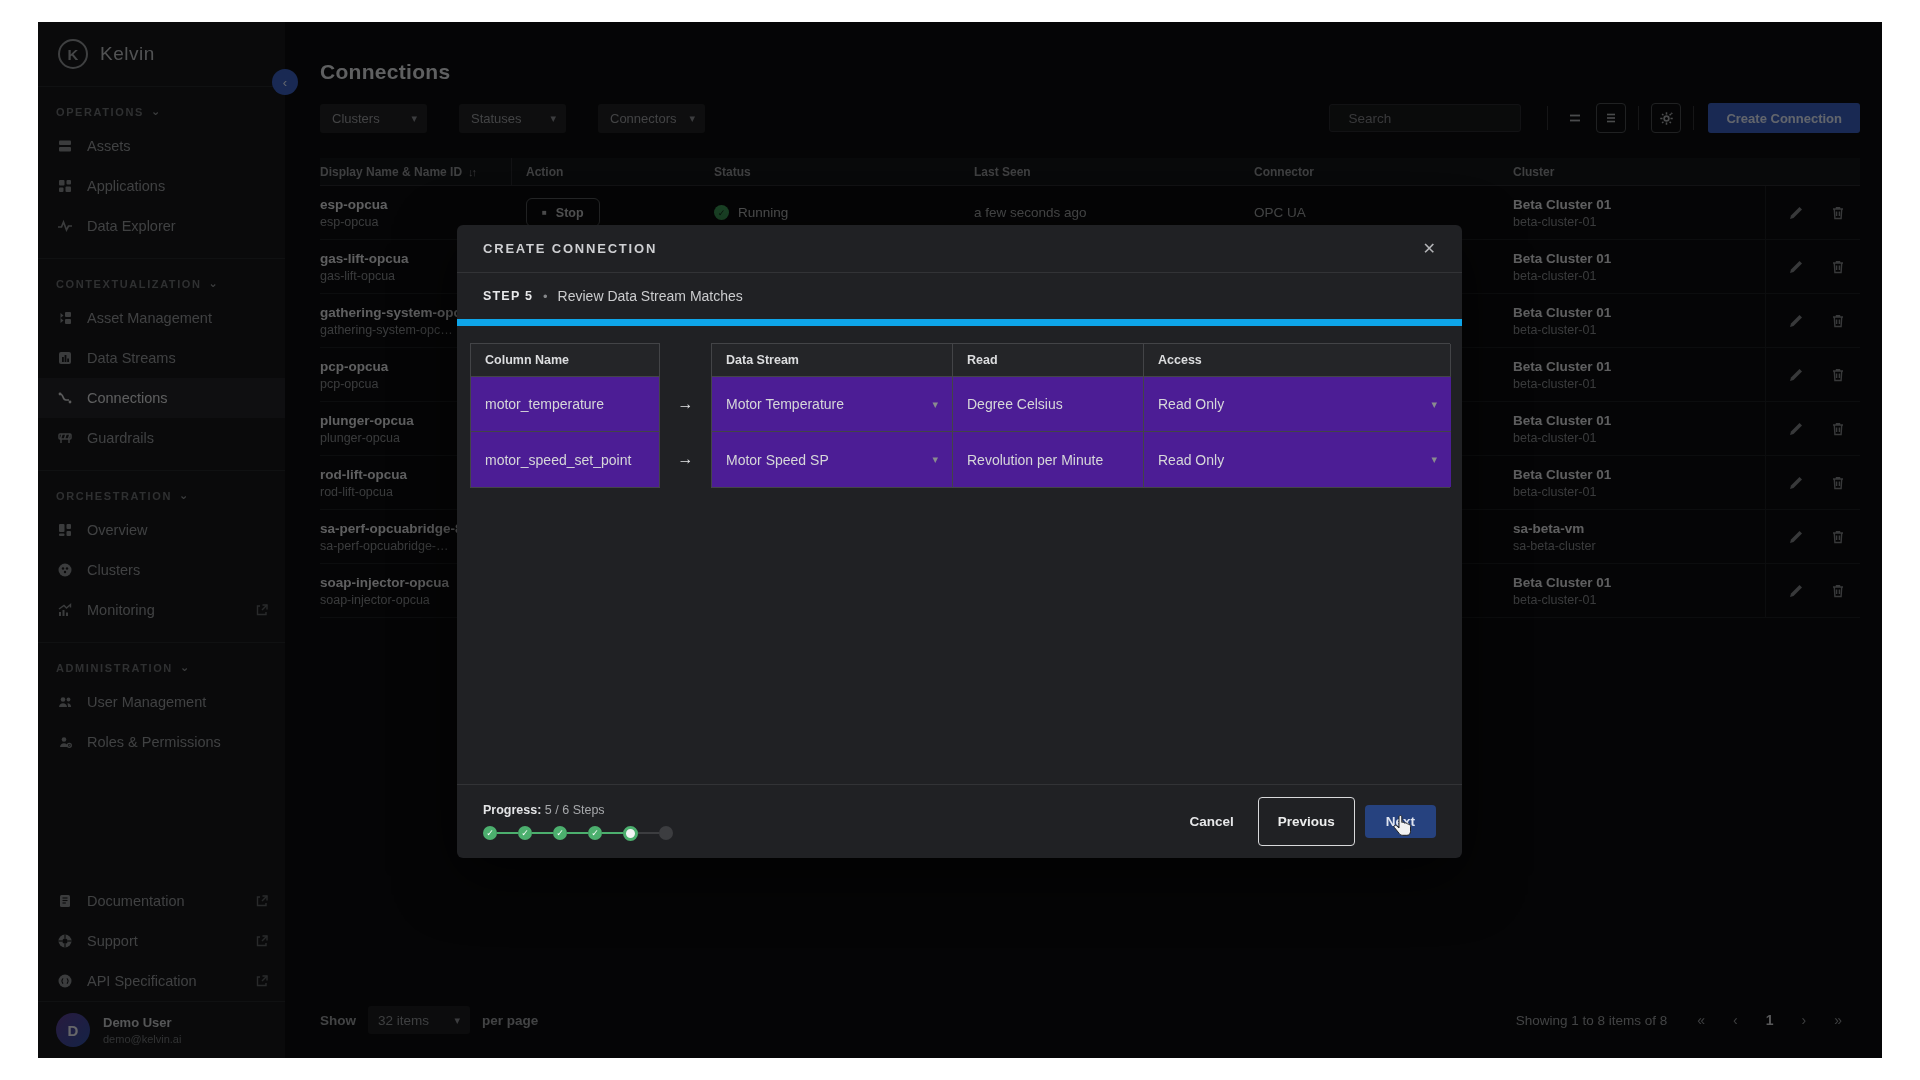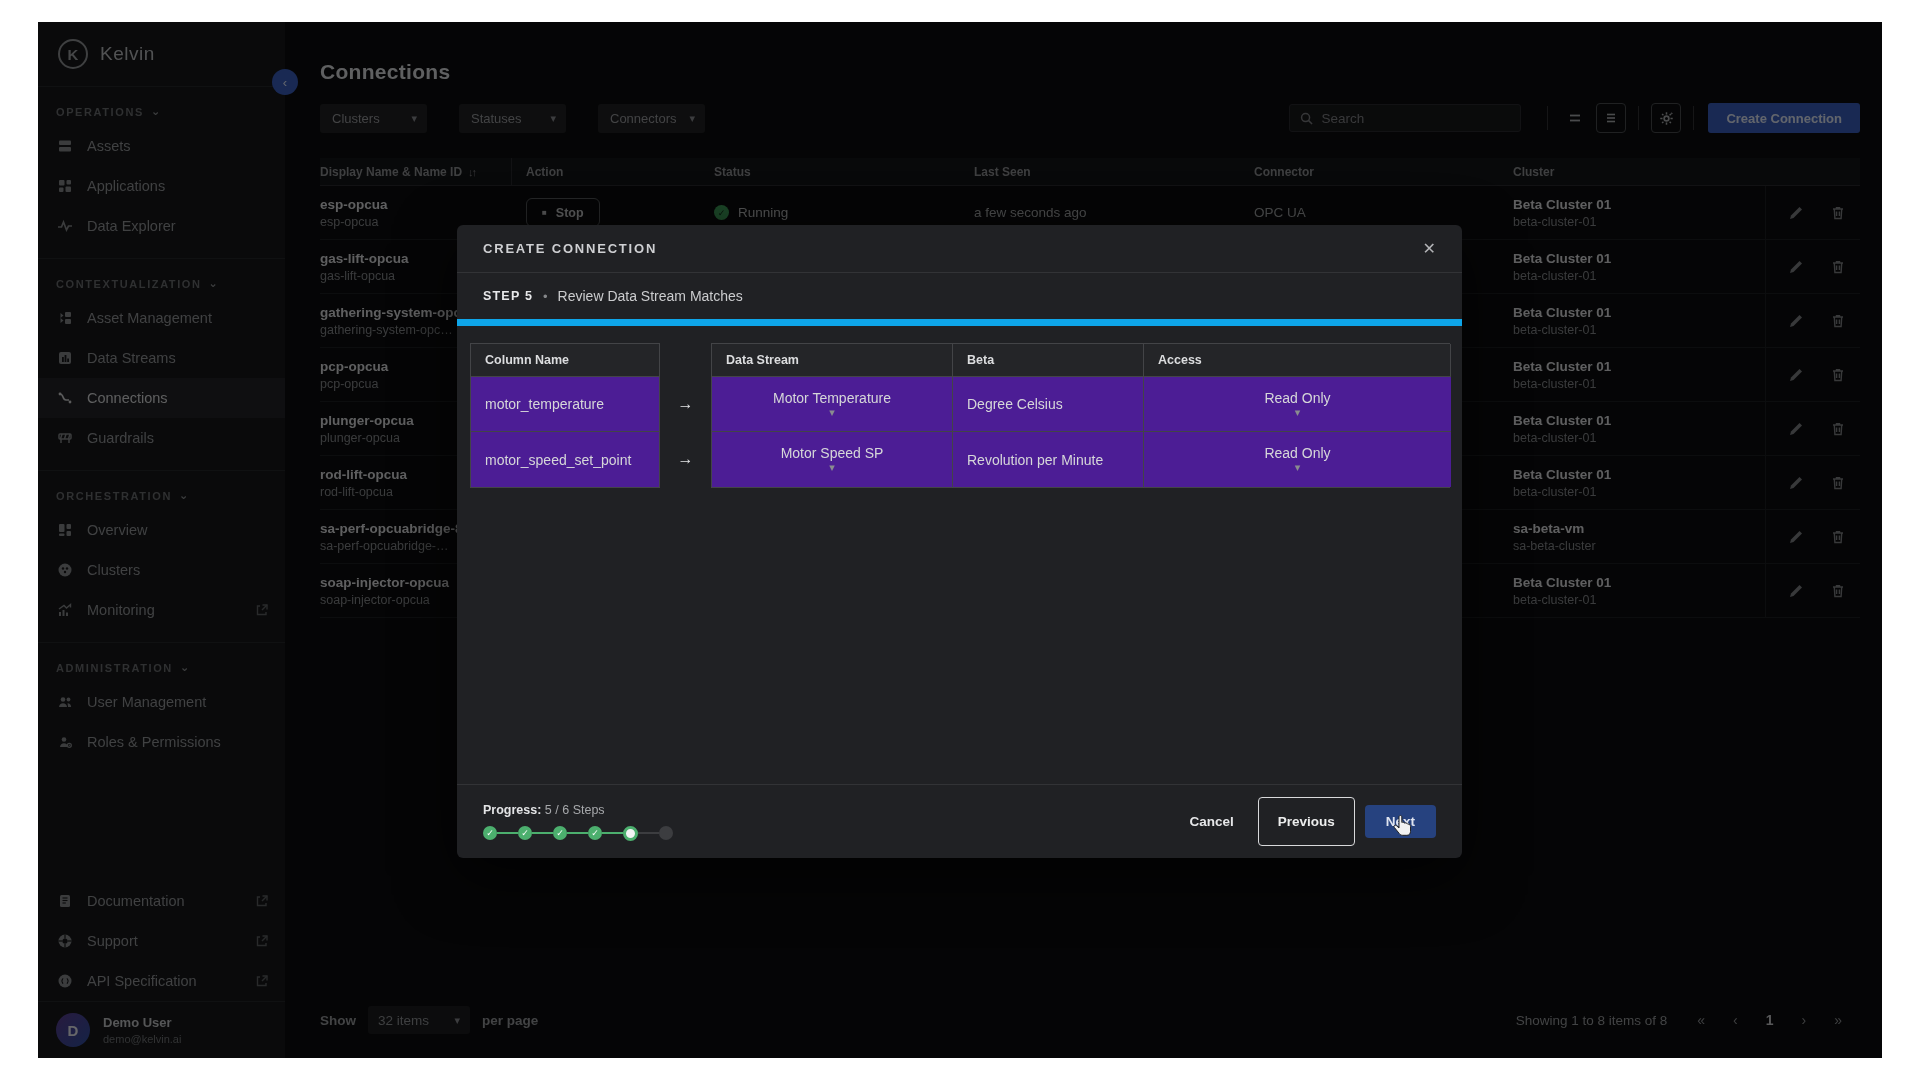--- a/index.html
+++ b/index.html
@@ -28,21 +28,21 @@
 
   
   .main { position:relative; flex:1; background:#0c0d0e; }
   .collapse-btn { position:absolute; left:-13px; top:47px; width:26px; height:26px; border-radius:50%; background:#3a5fbe; color:#dde5f6; border:none; font-size:13px; display:flex; align-items:center; justify-content:center; cursor:pointer; z-index:5; }
   .page-title { position:absolute; left:35px; top:38px; color:#d9dadc; font-size:21px; font-weight:bold; letter-spacing:.3px; }
 
   .toolbar { position:absolute; left:35px; right:22px; top:81px; height:30px; display:flex; align-items:center; }
   .filter { display:flex; align-items:center; justify-content:space-between; width:107px; height:29px; background:#202124; border-radius:3px; padding:0 10px 0 12px; color:#98999c; font-size:13px; margin-right:32px; cursor:pointer; }
   .chev { color:#8a8c8f; font-size:11px; }
   .tb-right { margin-left:auto; display:flex; align-items:center; }
-  .search-box { display:flex; align-items:center; gap:8px; width:232px; height:28px; background:#18191b; border:1px solid #2a2b2e; border-radius:3px; padding:0 10px; margin-right:14px; }
+  .search-box { display:flex; align-items:center; gap:8px; width:192px; height:28px; background:#18191b; border:1px solid #2a2b2e; border-radius:3px; padding:0 10px; margin-right:14px; }
   .search-box svg { color:#7b7d80; }
   .search-box input { background:transparent; border:none; outline:none; color:#bfc0c3; font-size:13.5px; width:170px; font-family:inherit; }
   .search-box input::placeholder { color:#808285; }
   .vsep { width:1px; height:24px; background:#323336; margin:0 12px; }
   .icon-btn { width:30px; height:30px; border-radius:4px; background:transparent; border:1px solid transparent; color:#a9abae; display:flex; align-items:center; justify-content:center; cursor:pointer; }
   .icon-btn.boxed { border-color:#4a4c4f; }
   .icon-btn + .icon-btn { margin-left:6px; }
   .btn-primary { height:30px; padding:0 18px; background:#3a5fbe; border:none; border-radius:3px; color:#dfe6f5; font-size:13px; font-weight:bold; cursor:pointer; margin-left:2px; }
 
   
@@ -83,21 +83,21 @@
   .m-step .s-bullet { color:#85878a; font-size:13px; }
   .m-step .s-title { color:#cbccce; font-size:14px; }
   .m-body { flex:1; padding:17px 13px 0; display:flex; align-items:flex-start; }
   .mt-left { width:190px; border:1px solid #434447; flex:0 0 190px; }
   .mt-arrows { width:51px; flex:0 0 51px; text-align:center; }
   .mt-right { flex:0 0 739px; width:739px; border:1px solid #434447; display:grid; grid-template-columns:241px 191px 307px; }
   .mt-h { height:33px; display:flex; align-items:center; padding:0 14px; background:#242528; color:#dcddDF; color:#dcdddf; font-size:12.5px; font-weight:bold; border-bottom:1px solid #434447; }
   .mt-c { height:55px; display:flex; align-items:center; padding:0 14px; background:#4c1d95; color:#d6d7d9; font-size:14px; border-bottom:1px solid #434447; }
   .mt-right .mt-h:not(:last-of-type), .mt-right .mt-c.bR { border-right:1px solid #434447; }
   .mt-c:last-child, .mt-row-last { border-bottom:none !important; }
-  .dd { display:flex; align-items:center; justify-content:space-between; width:100%; cursor:pointer;flex-direction:column; }
+  .dd { display:flex; align-items:center; justify-content:space-between; width:100%; cursor:pointer; }
   .arrow-cell { height:55px; display:flex; align-items:center; justify-content:center; color:#e3e4e6; font-size:16px; }
   .arrow-head-gap { height:33px; }
 
   .m-foot { height:74px; border-top:1px solid #323336; display:flex; align-items:center; padding:0 26px; }
   .prog { display:flex; flex-direction:column; gap:9px; }
   .prog-text { font-size:12.5px; color:#a6a8ab; }
   .prog-text b { color:#e3e4e6; font-weight:bold; }
   .stepper { display:flex; align-items:center; }
   .dot { width:14px; height:14px; border-radius:50%; background:#4caf6e; color:#ffffff; font-size:9px; display:flex; align-items:center; justify-content:center; }
   .dot.current { width:15px; height:15px; background:#f2f3f4; border:3px solid #4caf6e; }
@@ -663,21 +663,21 @@
       </div>
 
       <div class="mt-arrows">
         <div class="arrow-head-gap"></div>
         <div class="arrow-cell">→</div>
         <div class="arrow-cell">→</div>
       </div>
 
       <div class="mt-right">
         <div class="mt-h">Data Stream</div>
-        <div class="mt-h">Beta</div>
+        <div class="mt-h">Read</div>
         <div class="mt-h">Access</div>
 
         <div class="mt-c bR">
           <div class="dd">
             <span>Motor Temperature</span>
             <span class="chev">▾</span>
           </div>
         </div>
         <div class="mt-c bR">Degree Celsius</div>
         <div class="mt-c">

